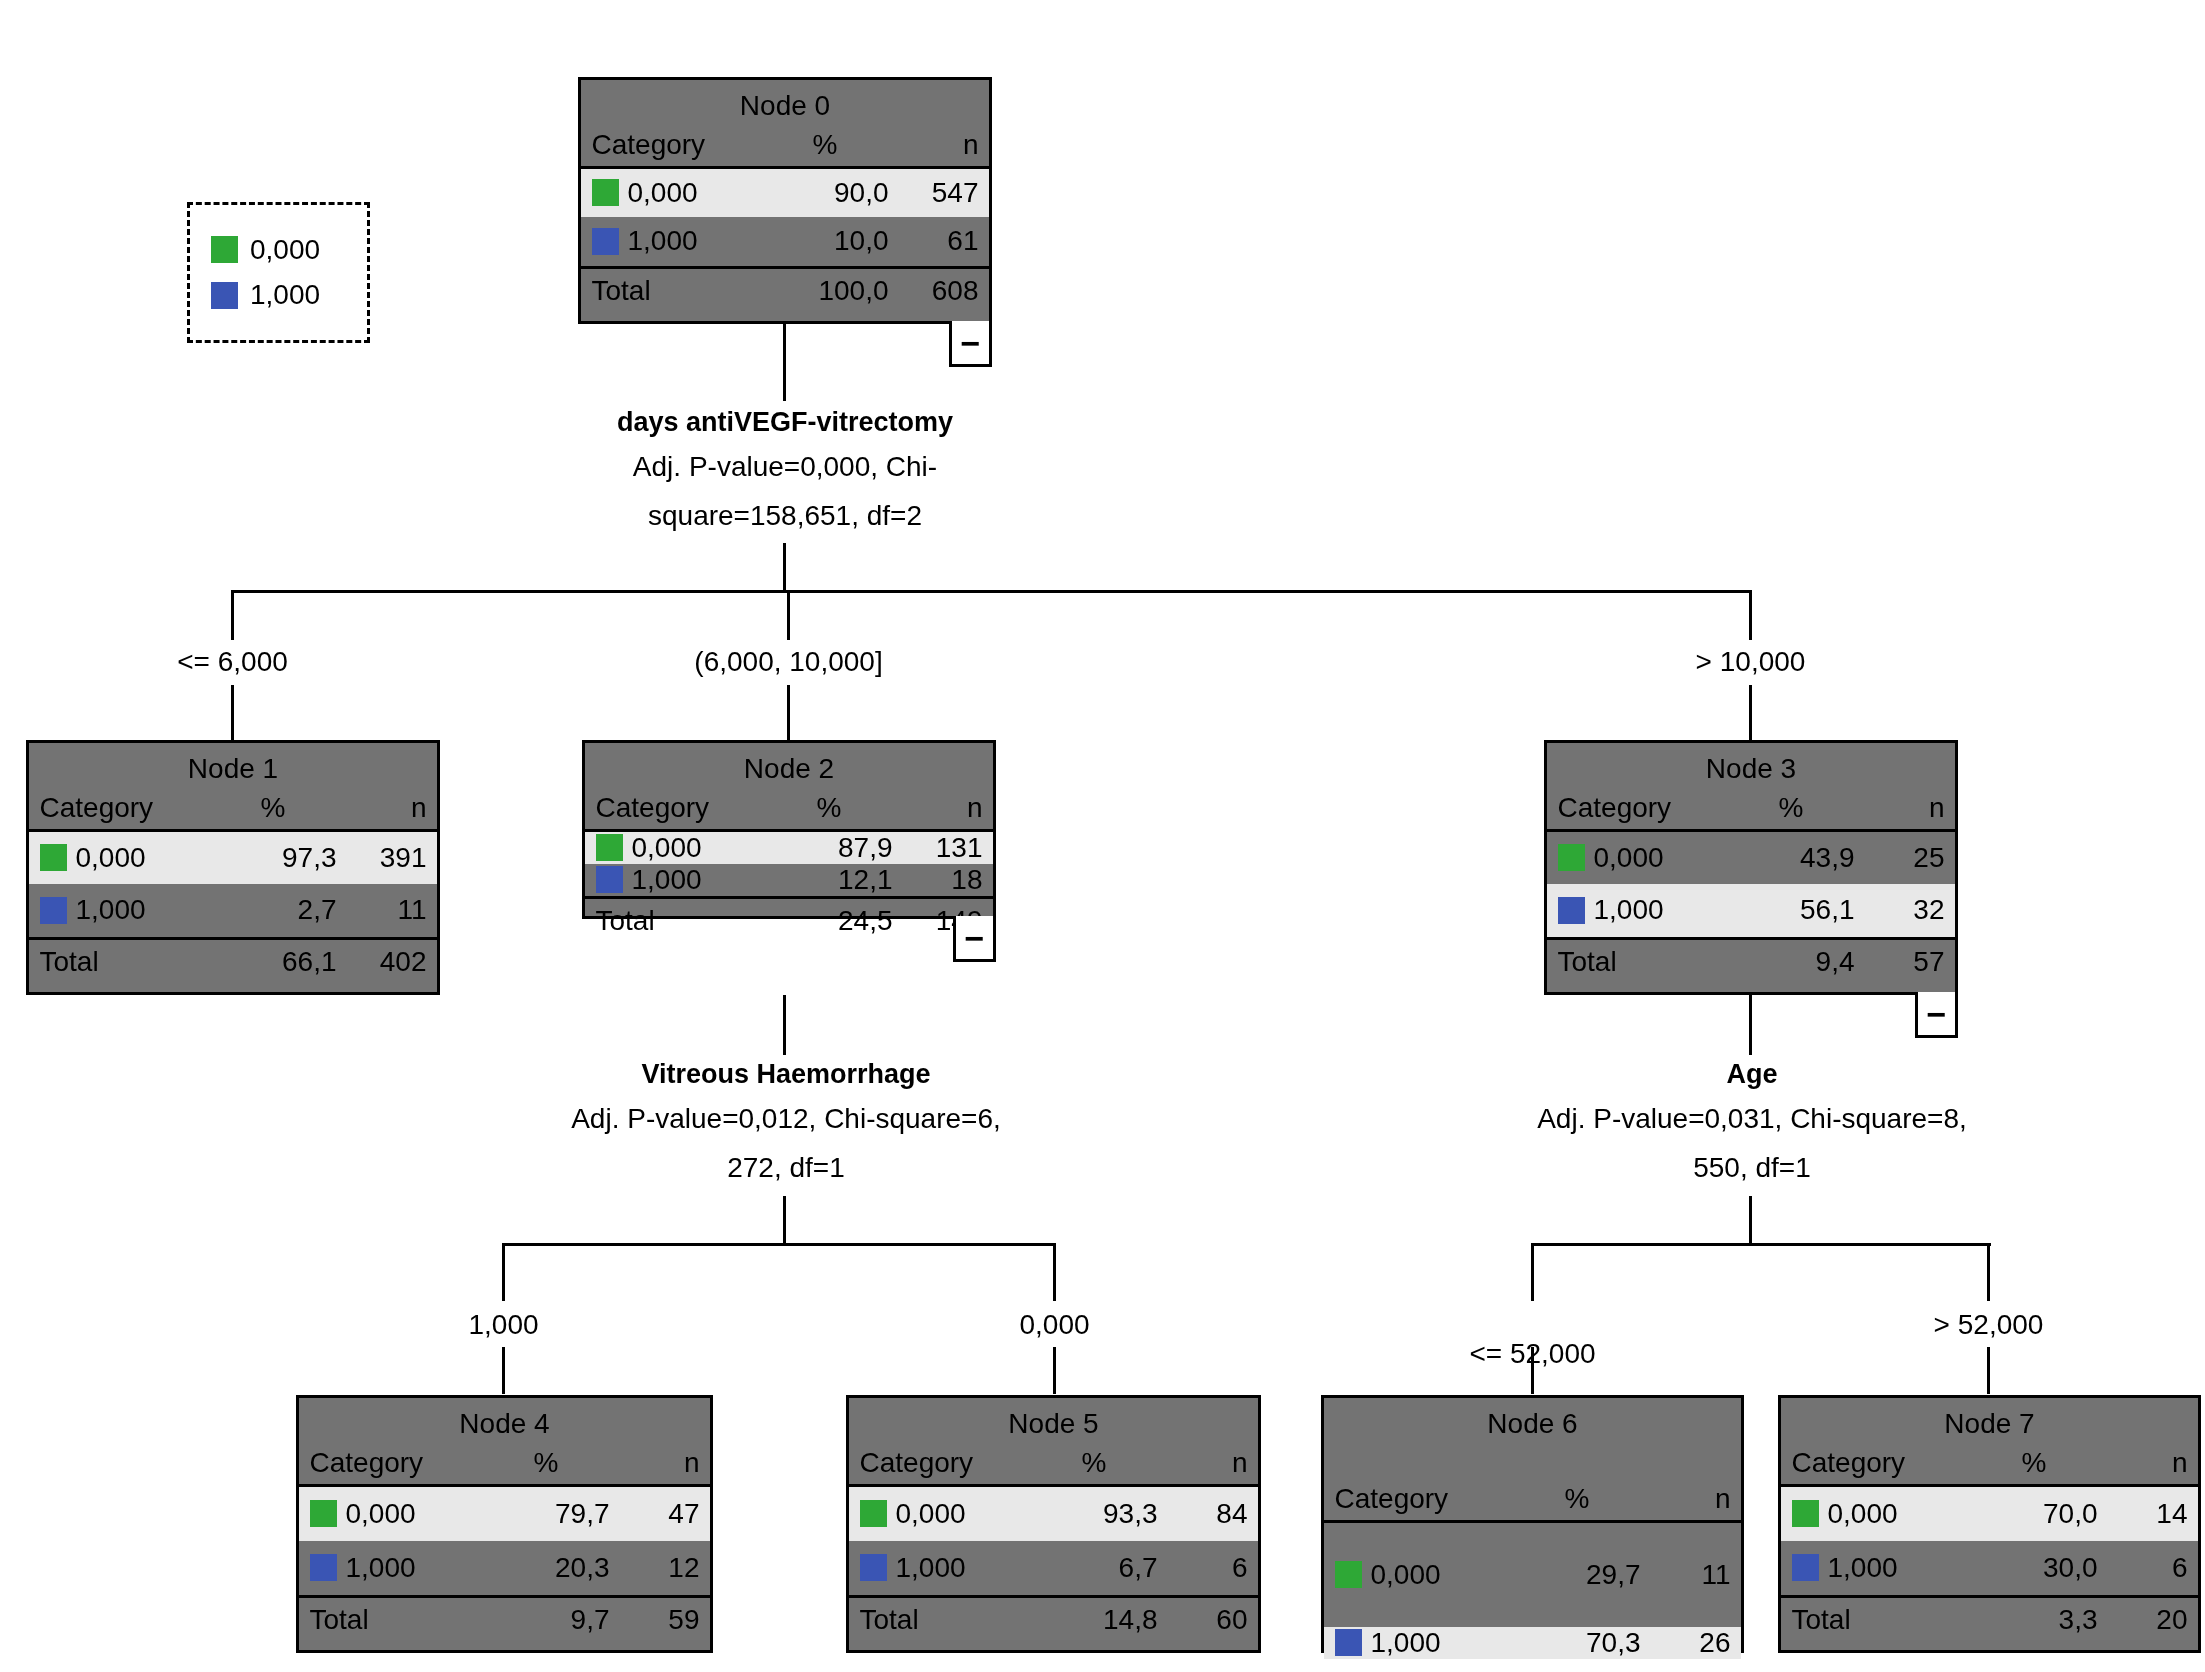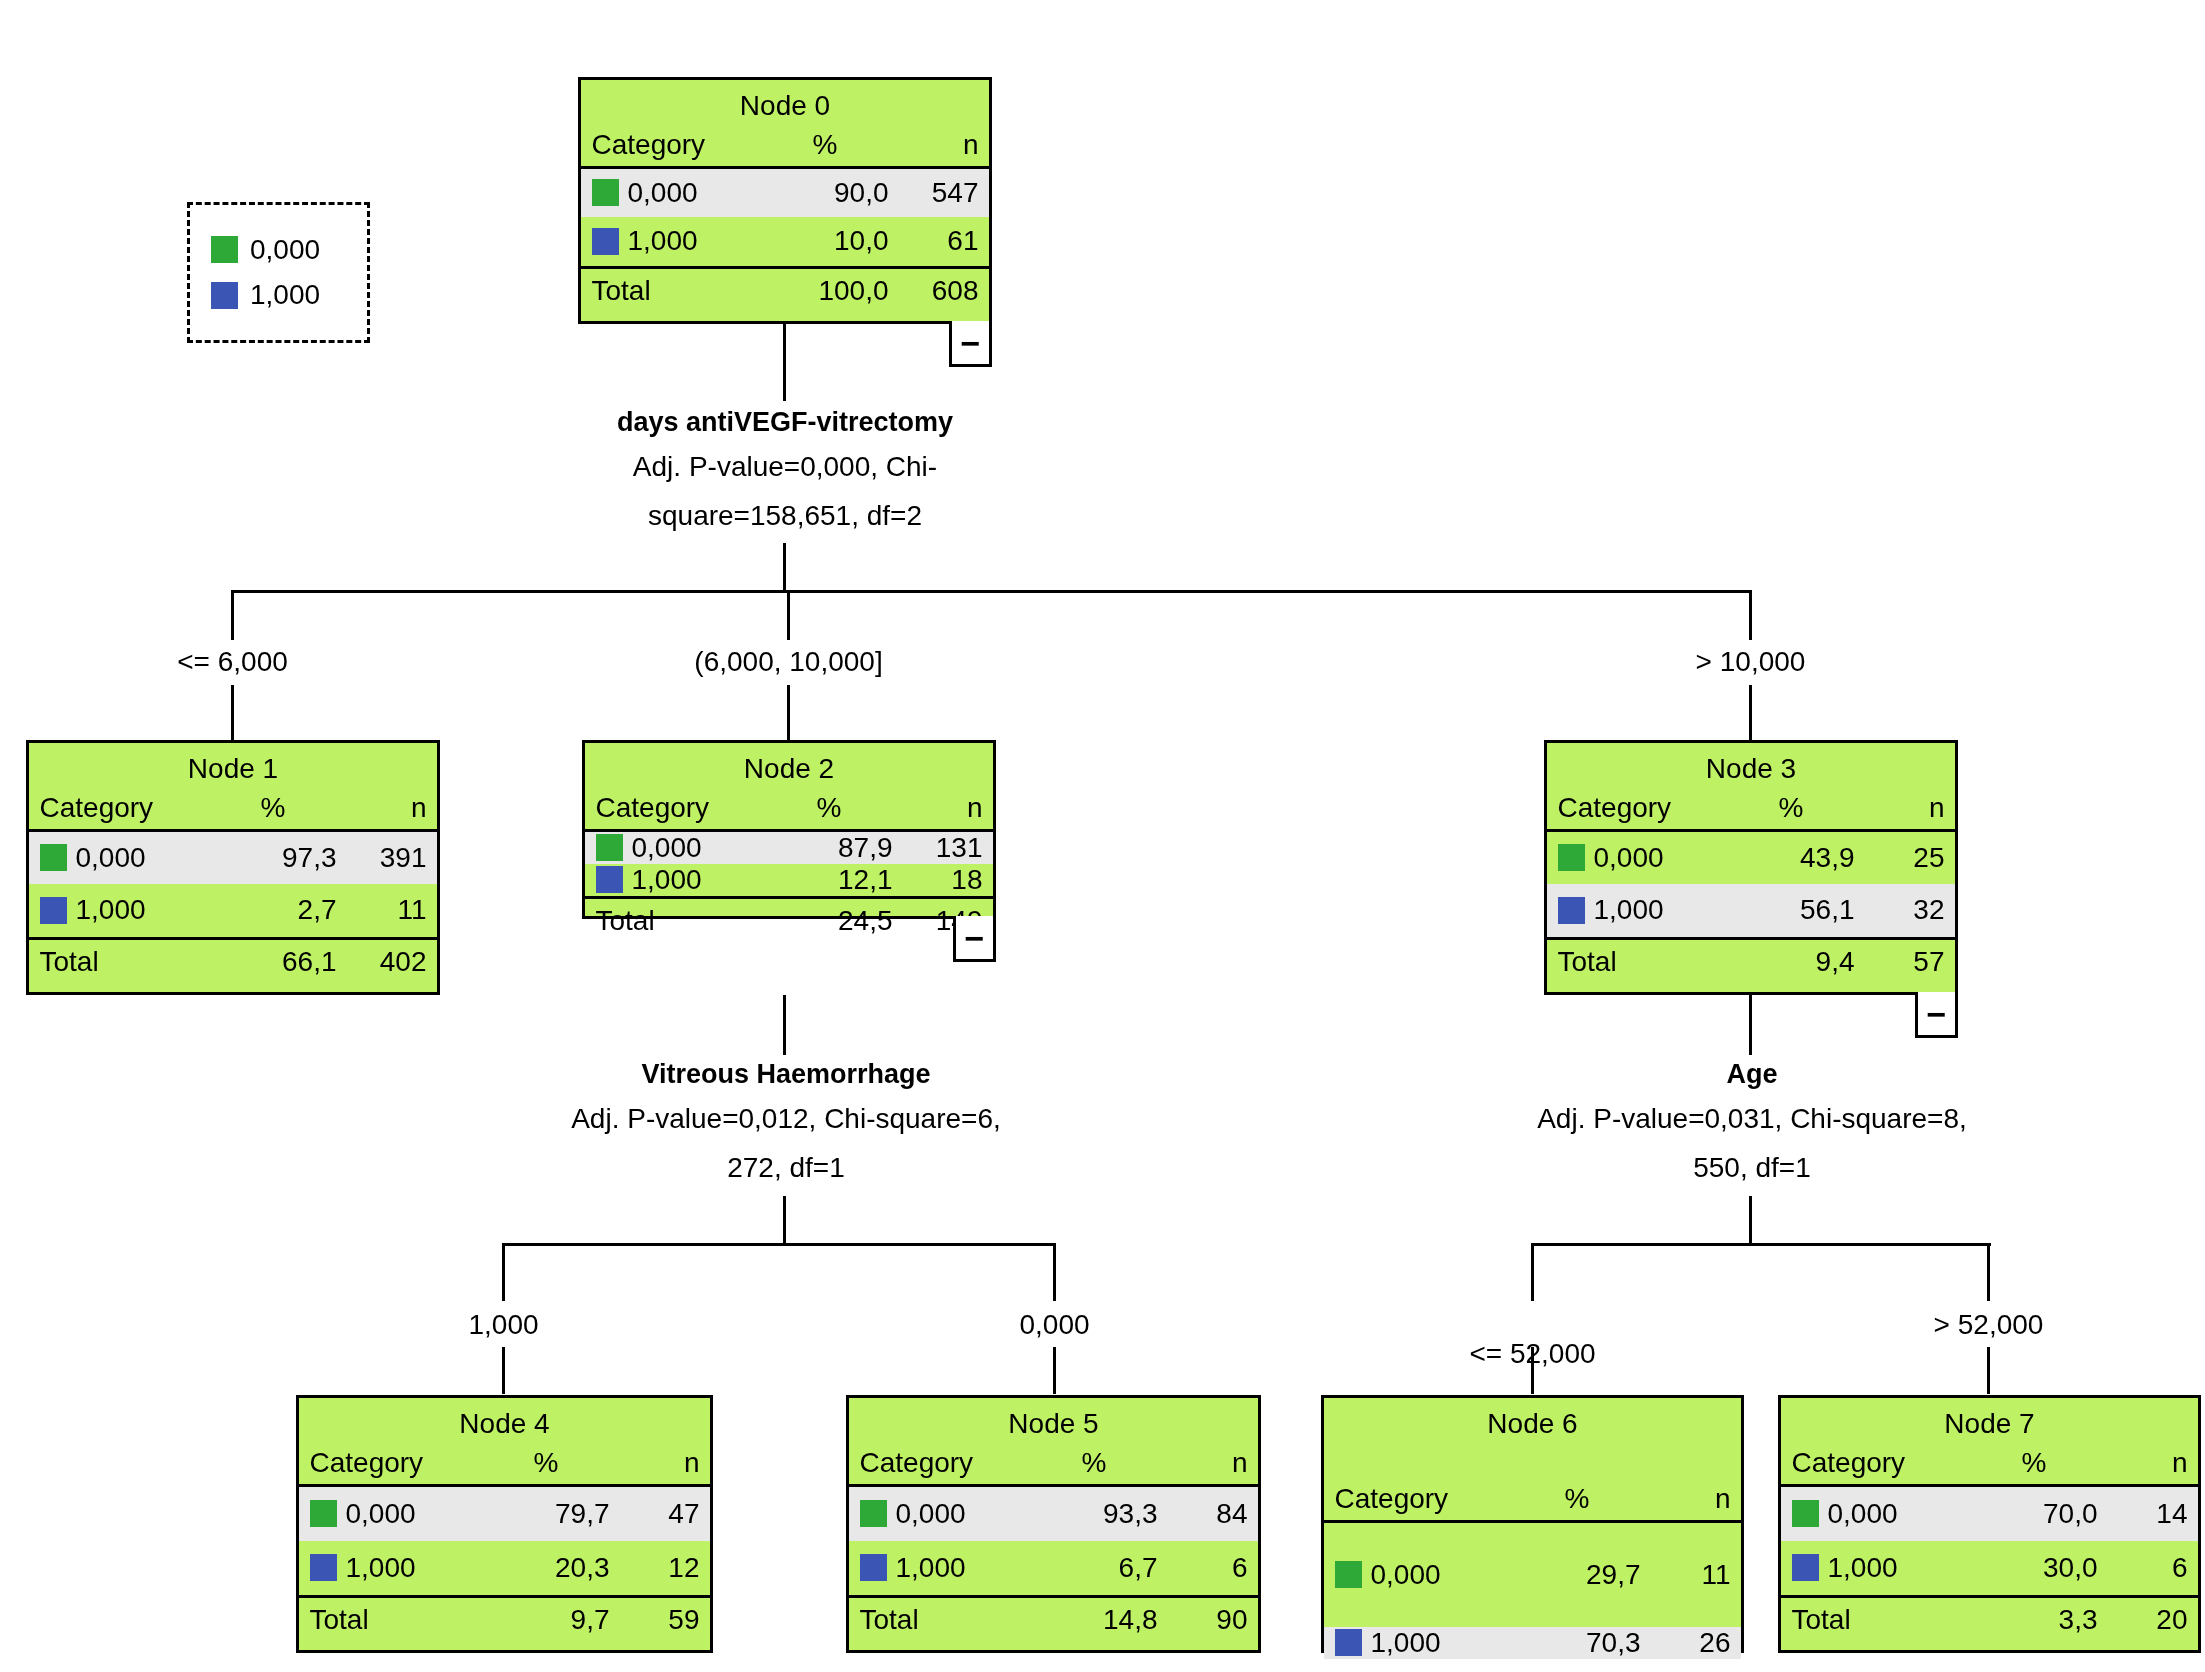--- a/index.html
+++ b/index.html
@@ -30,21 +30,21 @@
     display:flex;flex-direction:column;justify-content:center;gap:13.5px;
     padding-left:21px;
   }
   .legend-item{display:flex;align-items:center;gap:12px;font-size:28px;}
   .swatch{width:27px;height:27px;display:inline-block;flex:0 0 27px;}
   .sw0{background:var(--cat0);}
   .sw1{background:var(--cat1);}
 
   
   .node{
-    position:absolute;border:3px solid #000;background:#bef264;box-sizing:border-box;
+    position:absolute;border:3px solid #000;background:#737373;box-sizing:border-box;
     display:flex;flex-direction:column;padding:4.5px 0 7.5px;
   }
   .node > div{padding:0 10.5px;box-sizing:border-box;}
   .node-title{flex:0 0 42px;text-align:center;font-size:28px;line-height:42px;}
   .nhdr{
     flex:0 0 42px;display:flex;align-items:flex-end;font-size:28px;
     border-bottom:3px solid #000;padding-bottom:4.5px !important;
   }
   .nrow{flex:1;display:flex;align-items:center;font-size:28px;}
   .nrow.hl{background:var(--row-shade);}
@@ -336,21 +336,21 @@
       <span class="cell-sw">
           <span class="swatch sw1"></span>
         </span>
       <span class="cell-cat">1,000</span>
       <span class="cell-pct">6,7</span>
       <span class="cell-n">6</span>
     </div>
     <div class="ntotal">
       <span class="cell-cat pad-cat">Total</span>
       <span class="cell-pct">14,8</span>
-      <span class="cell-n">90</span>
+      <span class="cell-n">60</span>
     </div>
   </div>
 
   <div class="node" id="node6">
     <div class="node-title">Node 6</div>
     <div class="nhdr">
       <span class="cell-cat pad-cat">Category</span>
       <span class="cell-pct">%</span>
       <span class="cell-n">n</span>
     </div>

